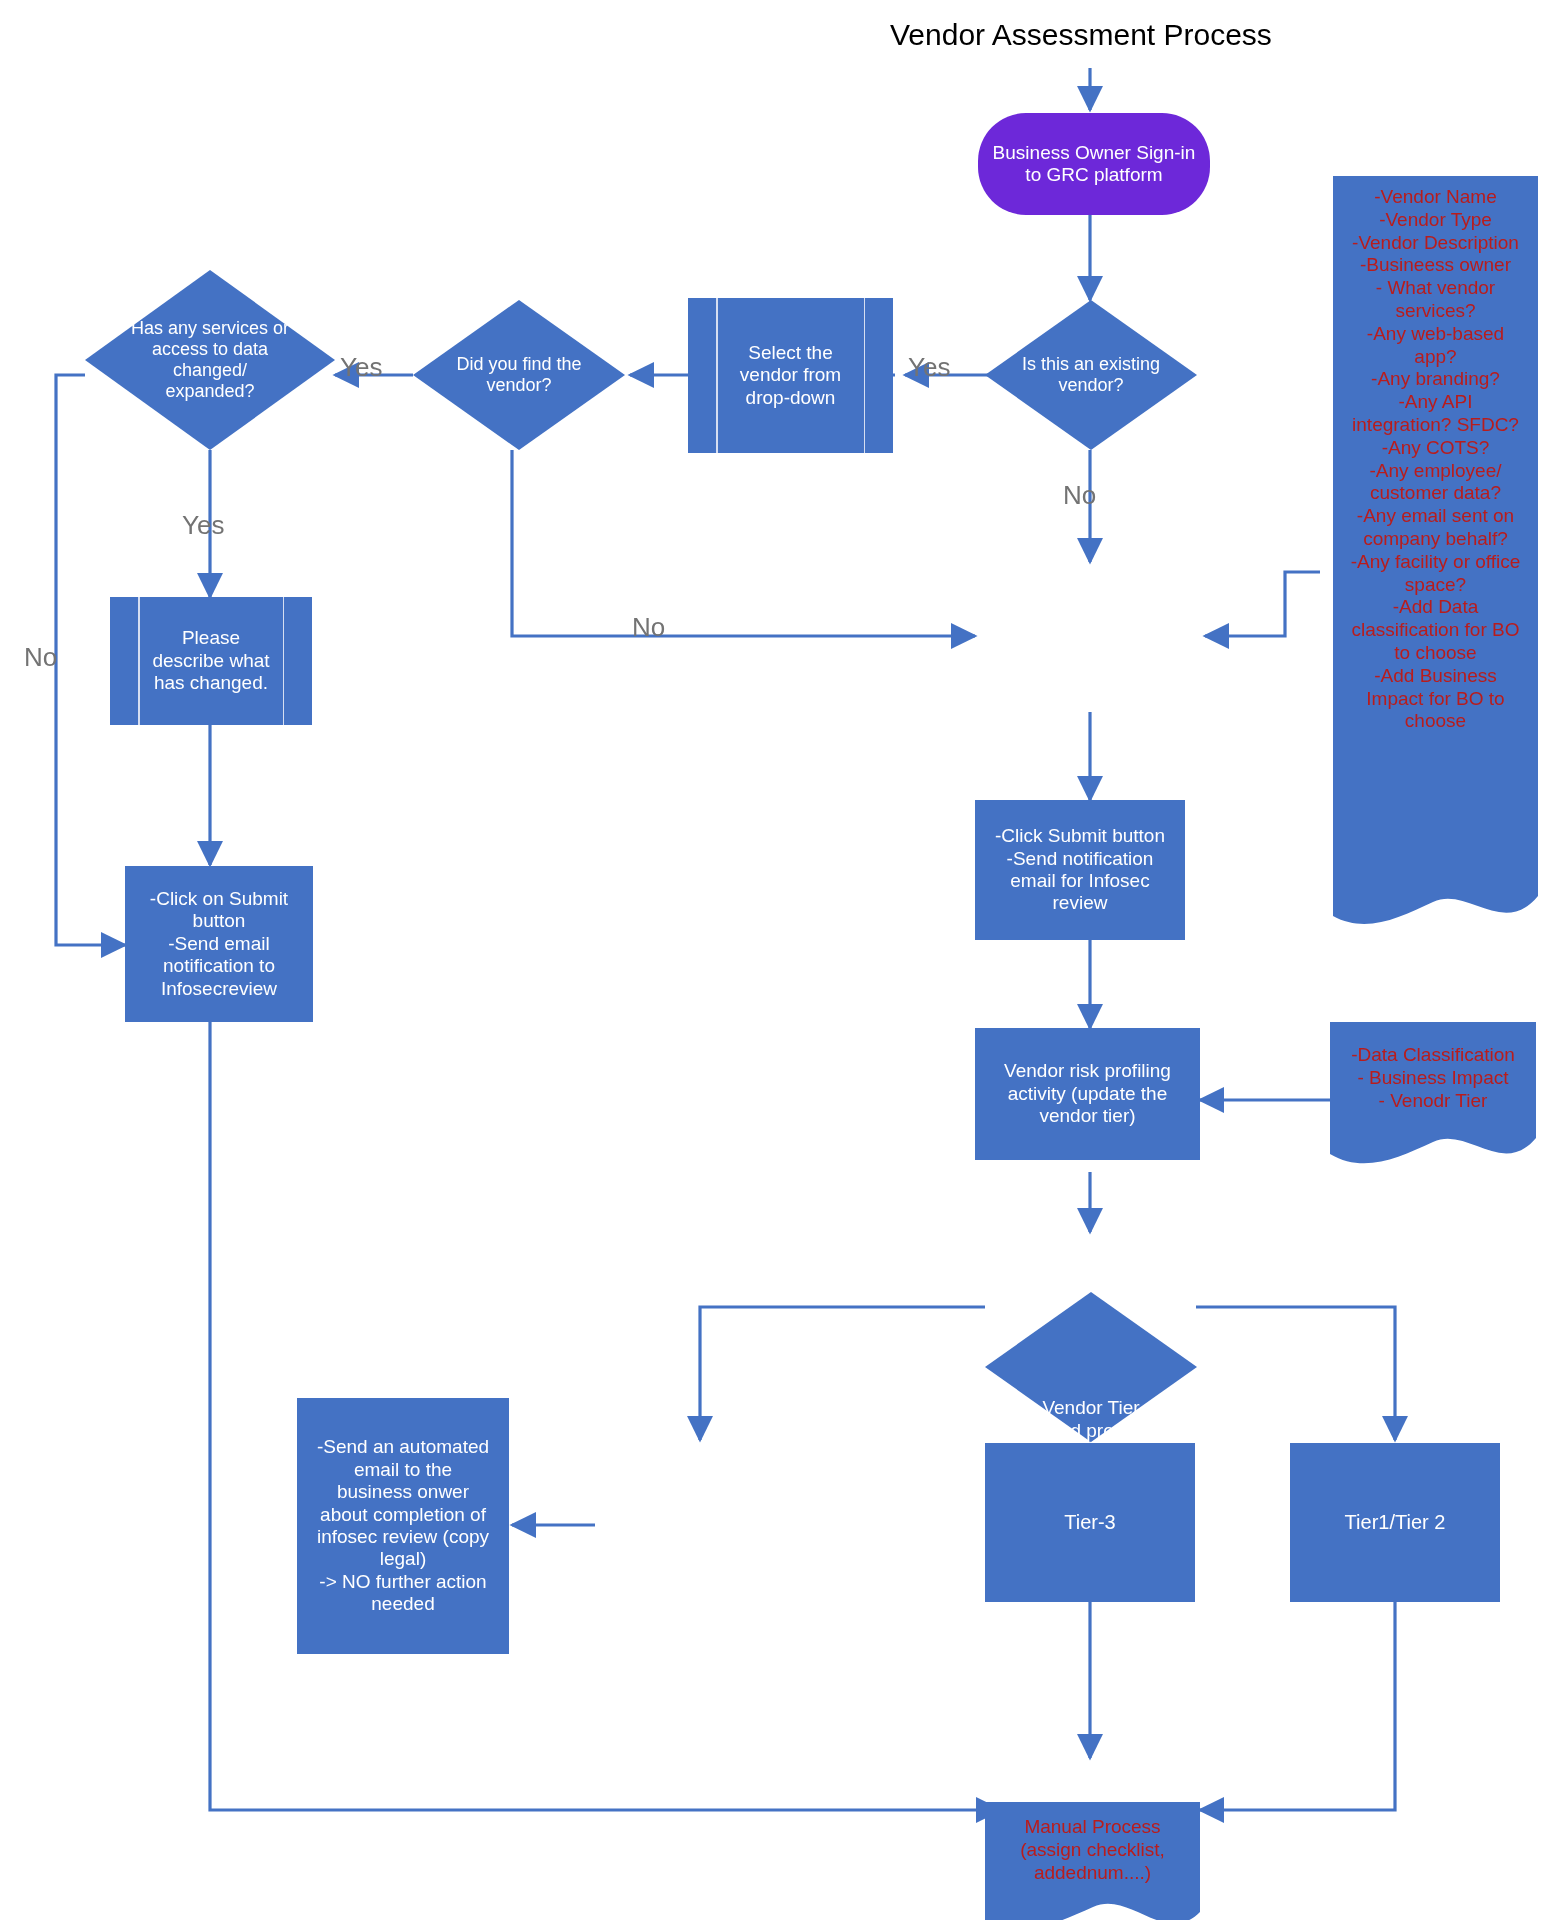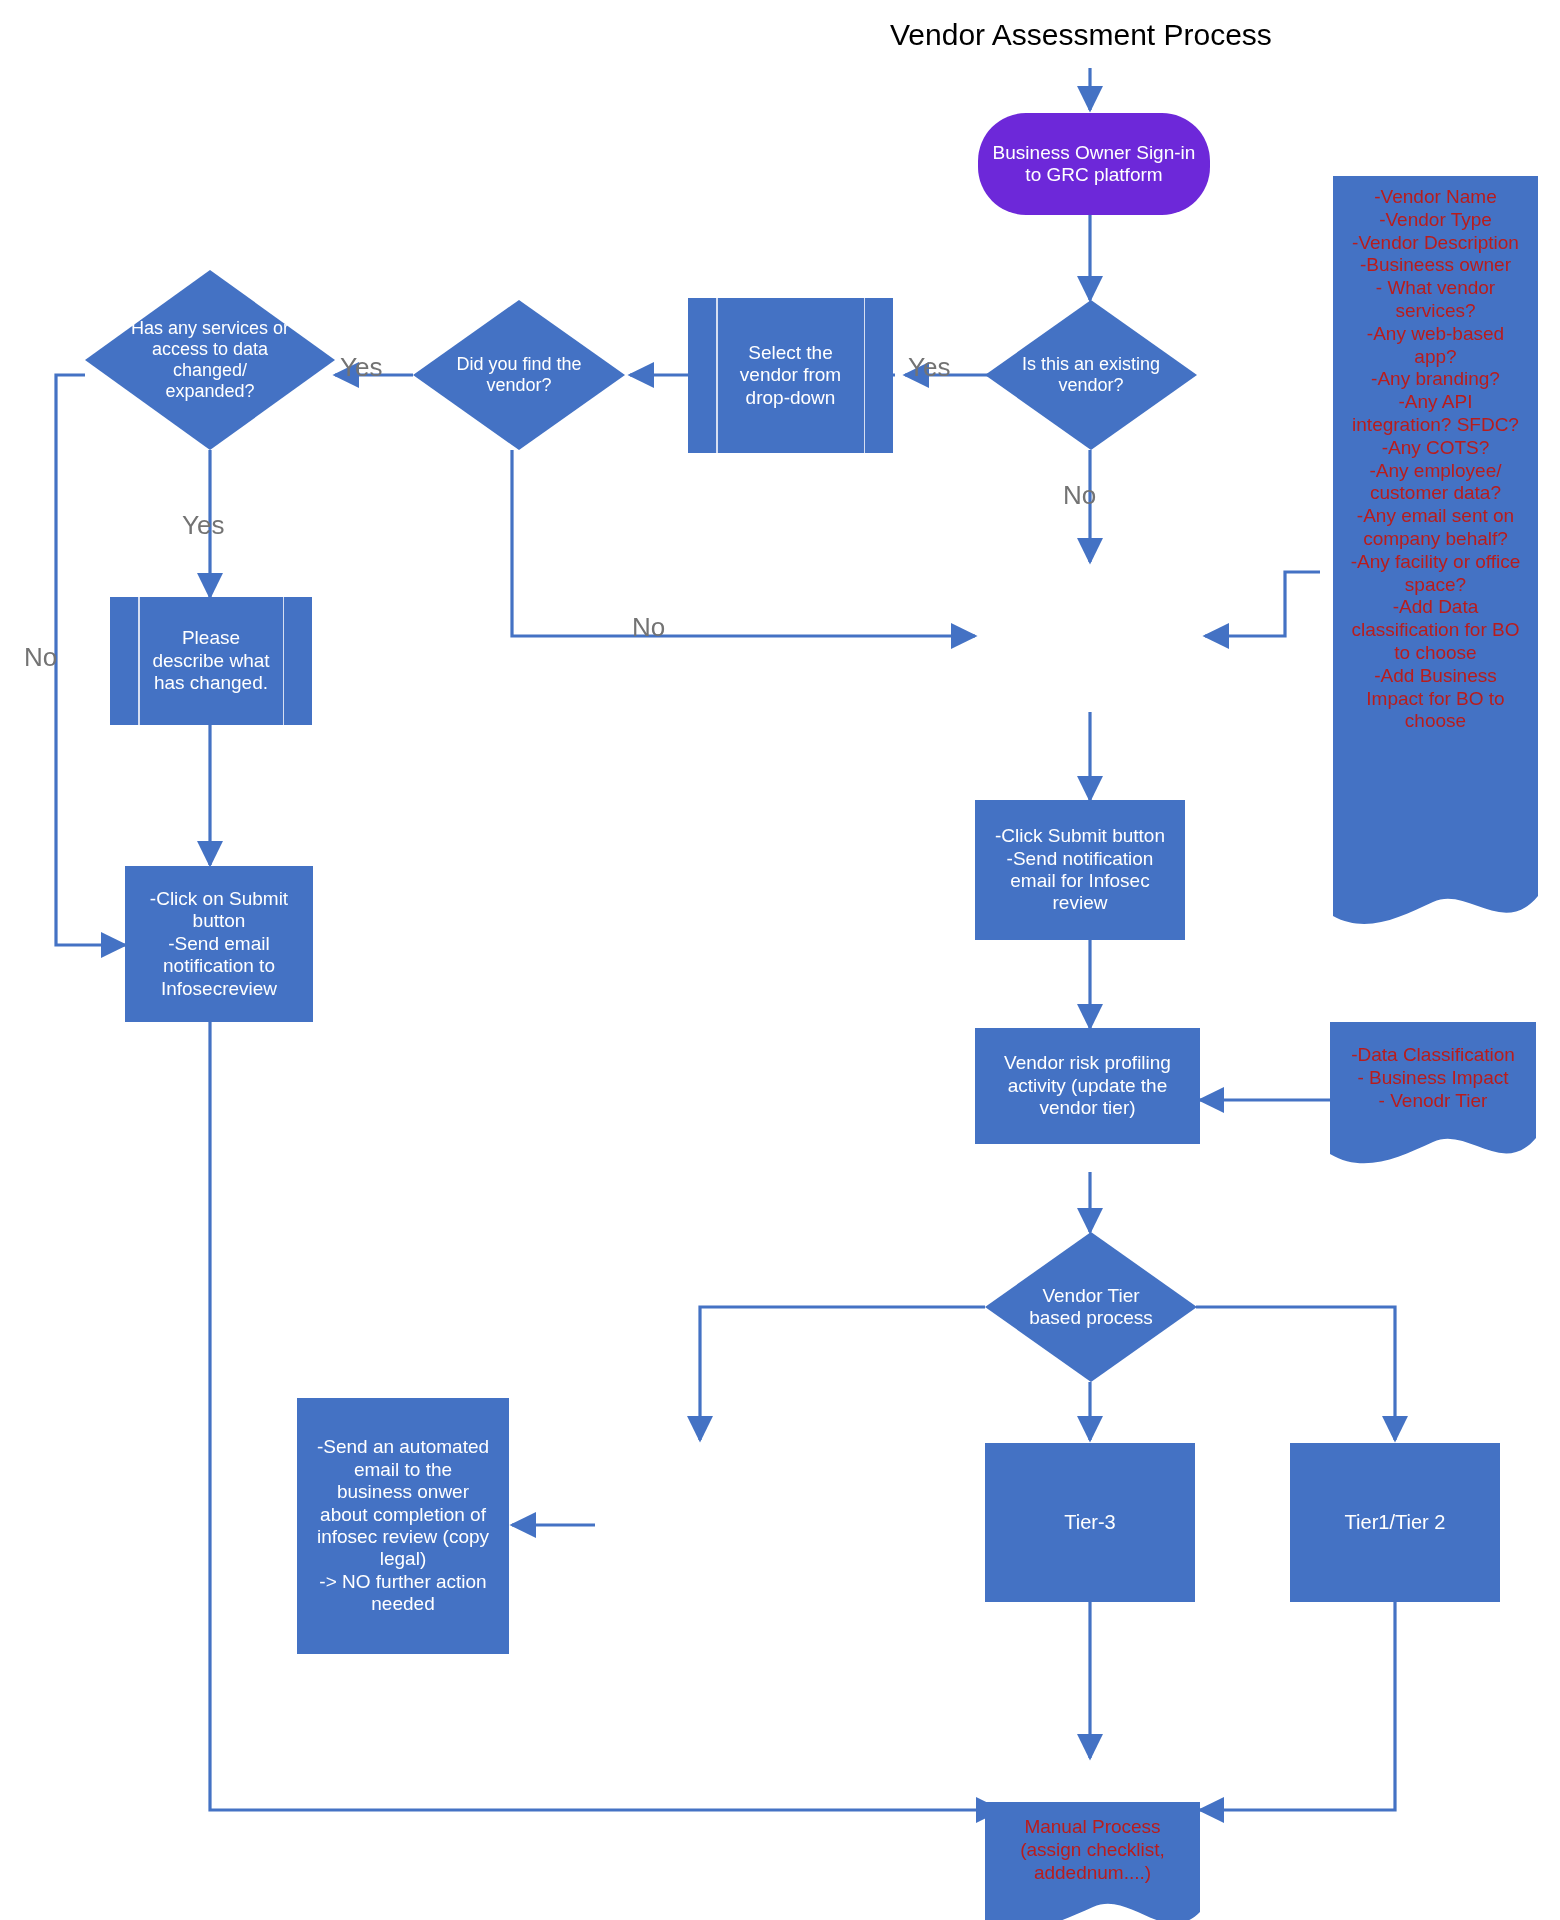--- a/index.html
+++ b/index.html
@@ -216,25 +216,25 @@
 -Send email
 notification to
 Infosecreview</div>
 
 
   <div class="node rect" style="left:975px; top:800px; width:210px; height:140px; font-size:19px;">-Click Submit button
 -Send notification
 email for Infosec
 review</div>
 
-  <div class="node rect" style="left:975px; top:1028px; width:225px; height:116px; font-size:19px;">Vendor risk profiling
+  <div class="node rect" style="left:975px; top:1028px; width:225px; height:132px; font-size:19px;">Vendor risk profiling
 activity (update the
 vendor tier)</div>
 
-  <div class="diamond" style="left:985px; top:1232px; width:212px; height:150px;">
+  <div class="diamond" style="left:985px; top:1292px; width:212px; height:150px;align-items:flex-end;">
     <svg class="dshape" viewBox="0 0 212 150" preserveAspectRatio="none">
       <polygon points="106,0 212,75 106,150 0,75" fill="#4472c4"></polygon>
     </svg>
     <div class="dlabel" style="font-size:19px; width:100%;">Vendor  Tier
 based process</div>
   </div>
 
 
   <div class="node rect" style="left:985px; top:1443px; width:210px; height:159px; font-size:20px;">Tier-3</div>
 

